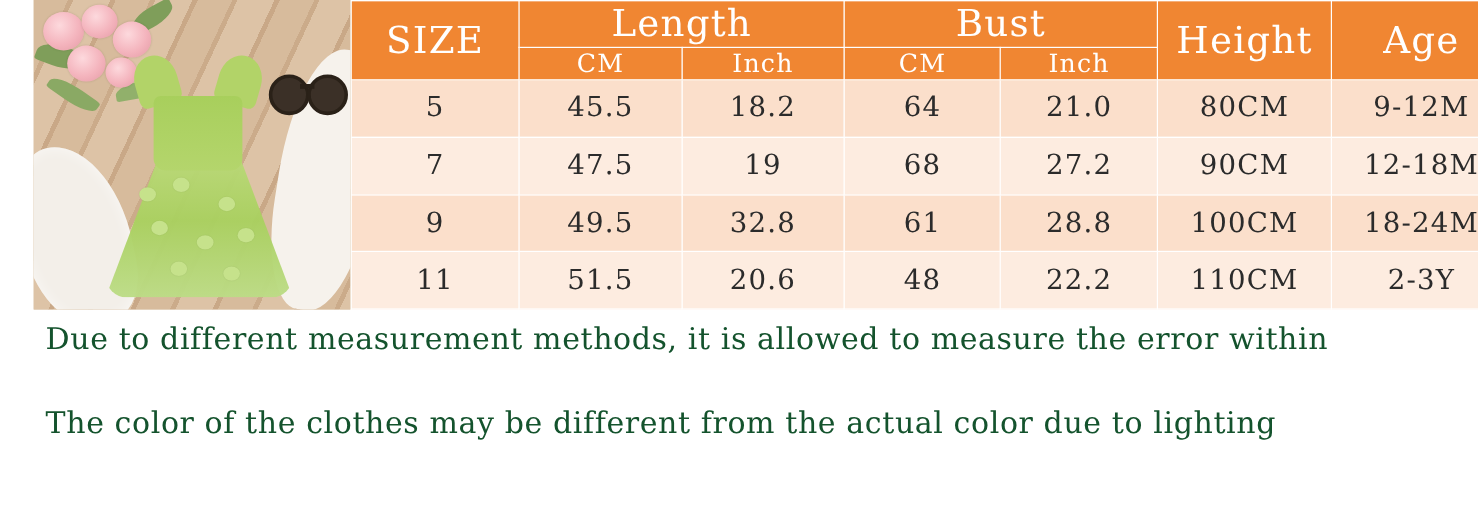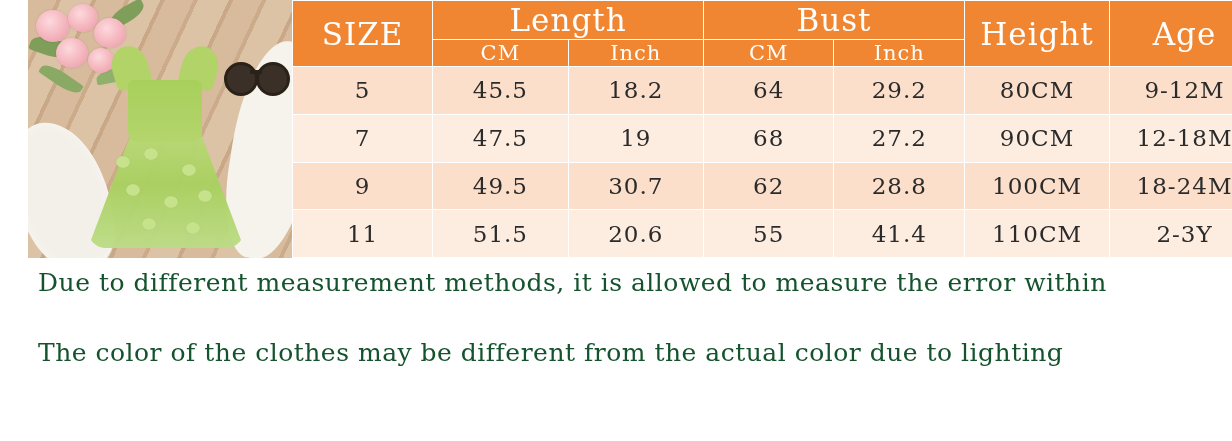--- a/index.html
+++ b/index.html
@@ -273,48 +273,48 @@
             <th class="head h-sub">CM</th>
             <th class="head h-sub">Inch</th>
           </tr>
         </thead>
         <tbody>
           <tr>
             <td class="cell">5</td>
             <td class="cell">45.5</td>
             <td class="cell">18.2</td>
             <td class="cell">64</td>
-            <td class="cell">29.2</td>
+            <td class="cell">21.0</td>
             <td class="cell">80CM</td>
             <td class="cell">9-12M</td>
           </tr>
           <tr>
             <td class="cell alt">7</td>
             <td class="cell alt">47.5</td>
             <td class="cell alt">19</td>
             <td class="cell alt">68</td>
             <td class="cell alt">27.2</td>
             <td class="cell alt">90CM</td>
             <td class="cell alt">12-18M</td>
           </tr>
           <tr>
             <td class="cell">9</td>
             <td class="cell">49.5</td>
-            <td class="cell">30.7</td>
-            <td class="cell">62</td>
+            <td class="cell">32.8</td>
+            <td class="cell">61</td>
             <td class="cell">28.8</td>
             <td class="cell">100CM</td>
             <td class="cell">18-24M</td>
           </tr>
           <tr>
             <td class="cell alt">11</td>
             <td class="cell alt">51.5</td>
             <td class="cell alt">20.6</td>
-            <td class="cell alt">55</td>
-            <td class="cell alt">41.4</td>
+            <td class="cell alt">48</td>
+            <td class="cell alt">22.2</td>
             <td class="cell alt">110CM</td>
             <td class="cell alt">2-3Y</td>
           </tr>
         </tbody>
       </table>
     </div>
   </div>
 
   <div class="notes">
     <div class="note">Due to different measurement methods, it is allowed to measure the error within</div>

